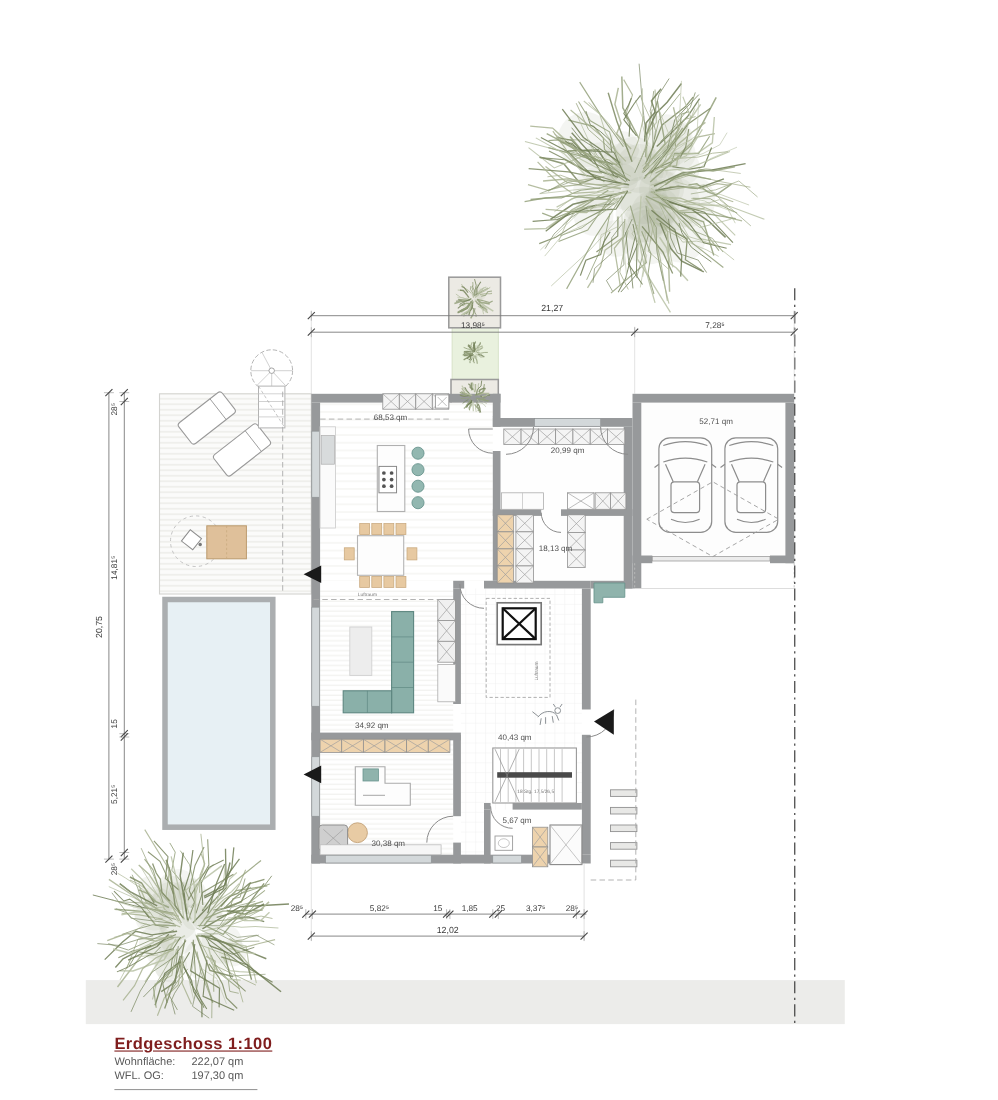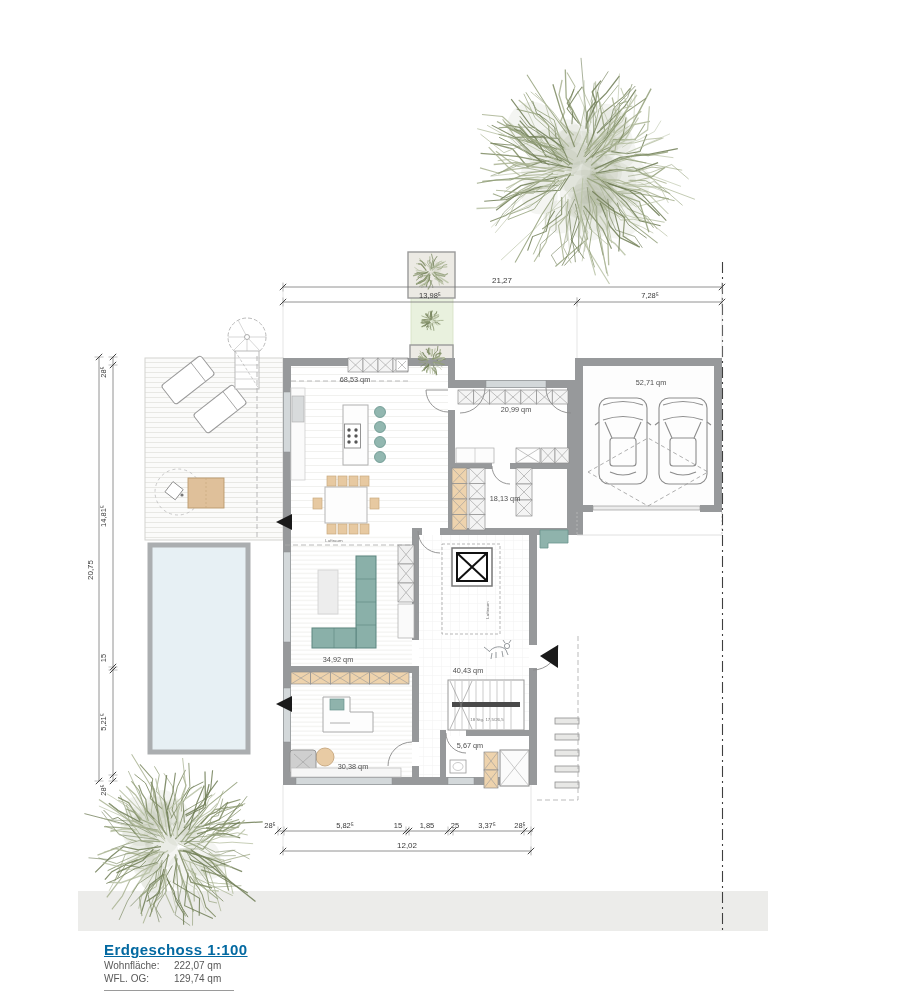--- a/index.html
+++ b/index.html
@@ -3,21 +3,21 @@
 <meta charset="utf-8">
 <style>
   html,body{margin:0;padding:0;background:#fff;font-family:"Liberation Sans",sans-serif}
   #stage{position:relative;width:768px;height:1000px;overflow:hidden;background:#fff}
   svg{display:block}
   .dim{font-size:7.5px;fill:#3a3a3a;text-anchor:middle}
   .dimtotal{font-size:8px;fill:#3a3a3a;text-anchor:middle}
   .room{font-size:7.3px;fill:#4f4f4f;text-anchor:middle}
   .tiny{font-size:4.4px;fill:#777;text-anchor:middle}
   .titleblock{position:absolute;left:104px;top:941px}
-  .tb-title{font-size:15px;font-weight:bold;color:#0369a1;text-decoration:underline;letter-spacing:.4px}
+  .tb-title{font-size:15px;font-weight:bold;color:#7f1d1d;text-decoration:underline;letter-spacing:.4px}
   .tb-row{font-size:10px;color:#585858;margin-top:2px}
   .tb-row .lbl{display:inline-block;width:70px}
   .tb-rule{width:130px;border-top:1px solid #9a9a9a;margin-top:6px}
 </style>
 </head>
 <body>
 
 <div id="stage">
 <svg id="plan" width="907" height="1000" viewBox="0 0 907 1000">
   <defs>
@@ -1030,16 +1030,16 @@
 
     <text class="tiny" x="334" y="542">Luftraum</text>
     <text class="tiny" transform="rotate(-90 489 610)" x="489" y="610">Luftraum</text>
     <text class="tiny" x="487" y="721">18 Stg. 17,5/26,5</text>
   </g>
 </svg>
 
 <div class="titleblock">
   <div class="tb-title">Erdgeschoss 1:100</div>
   <div class="tb-row"><span class="lbl">Wohnfläche:</span><span>222,07 qm</span></div>
-  <div class="tb-row"><span class="lbl">WFL. OG:</span><span>129,74 qm</span></div>
+  <div class="tb-row"><span class="lbl">WFL. OG:</span><span>197,30 qm</span></div>
   <div class="tb-rule"></div>
 </div>
 </div>
 
 </body></html>

